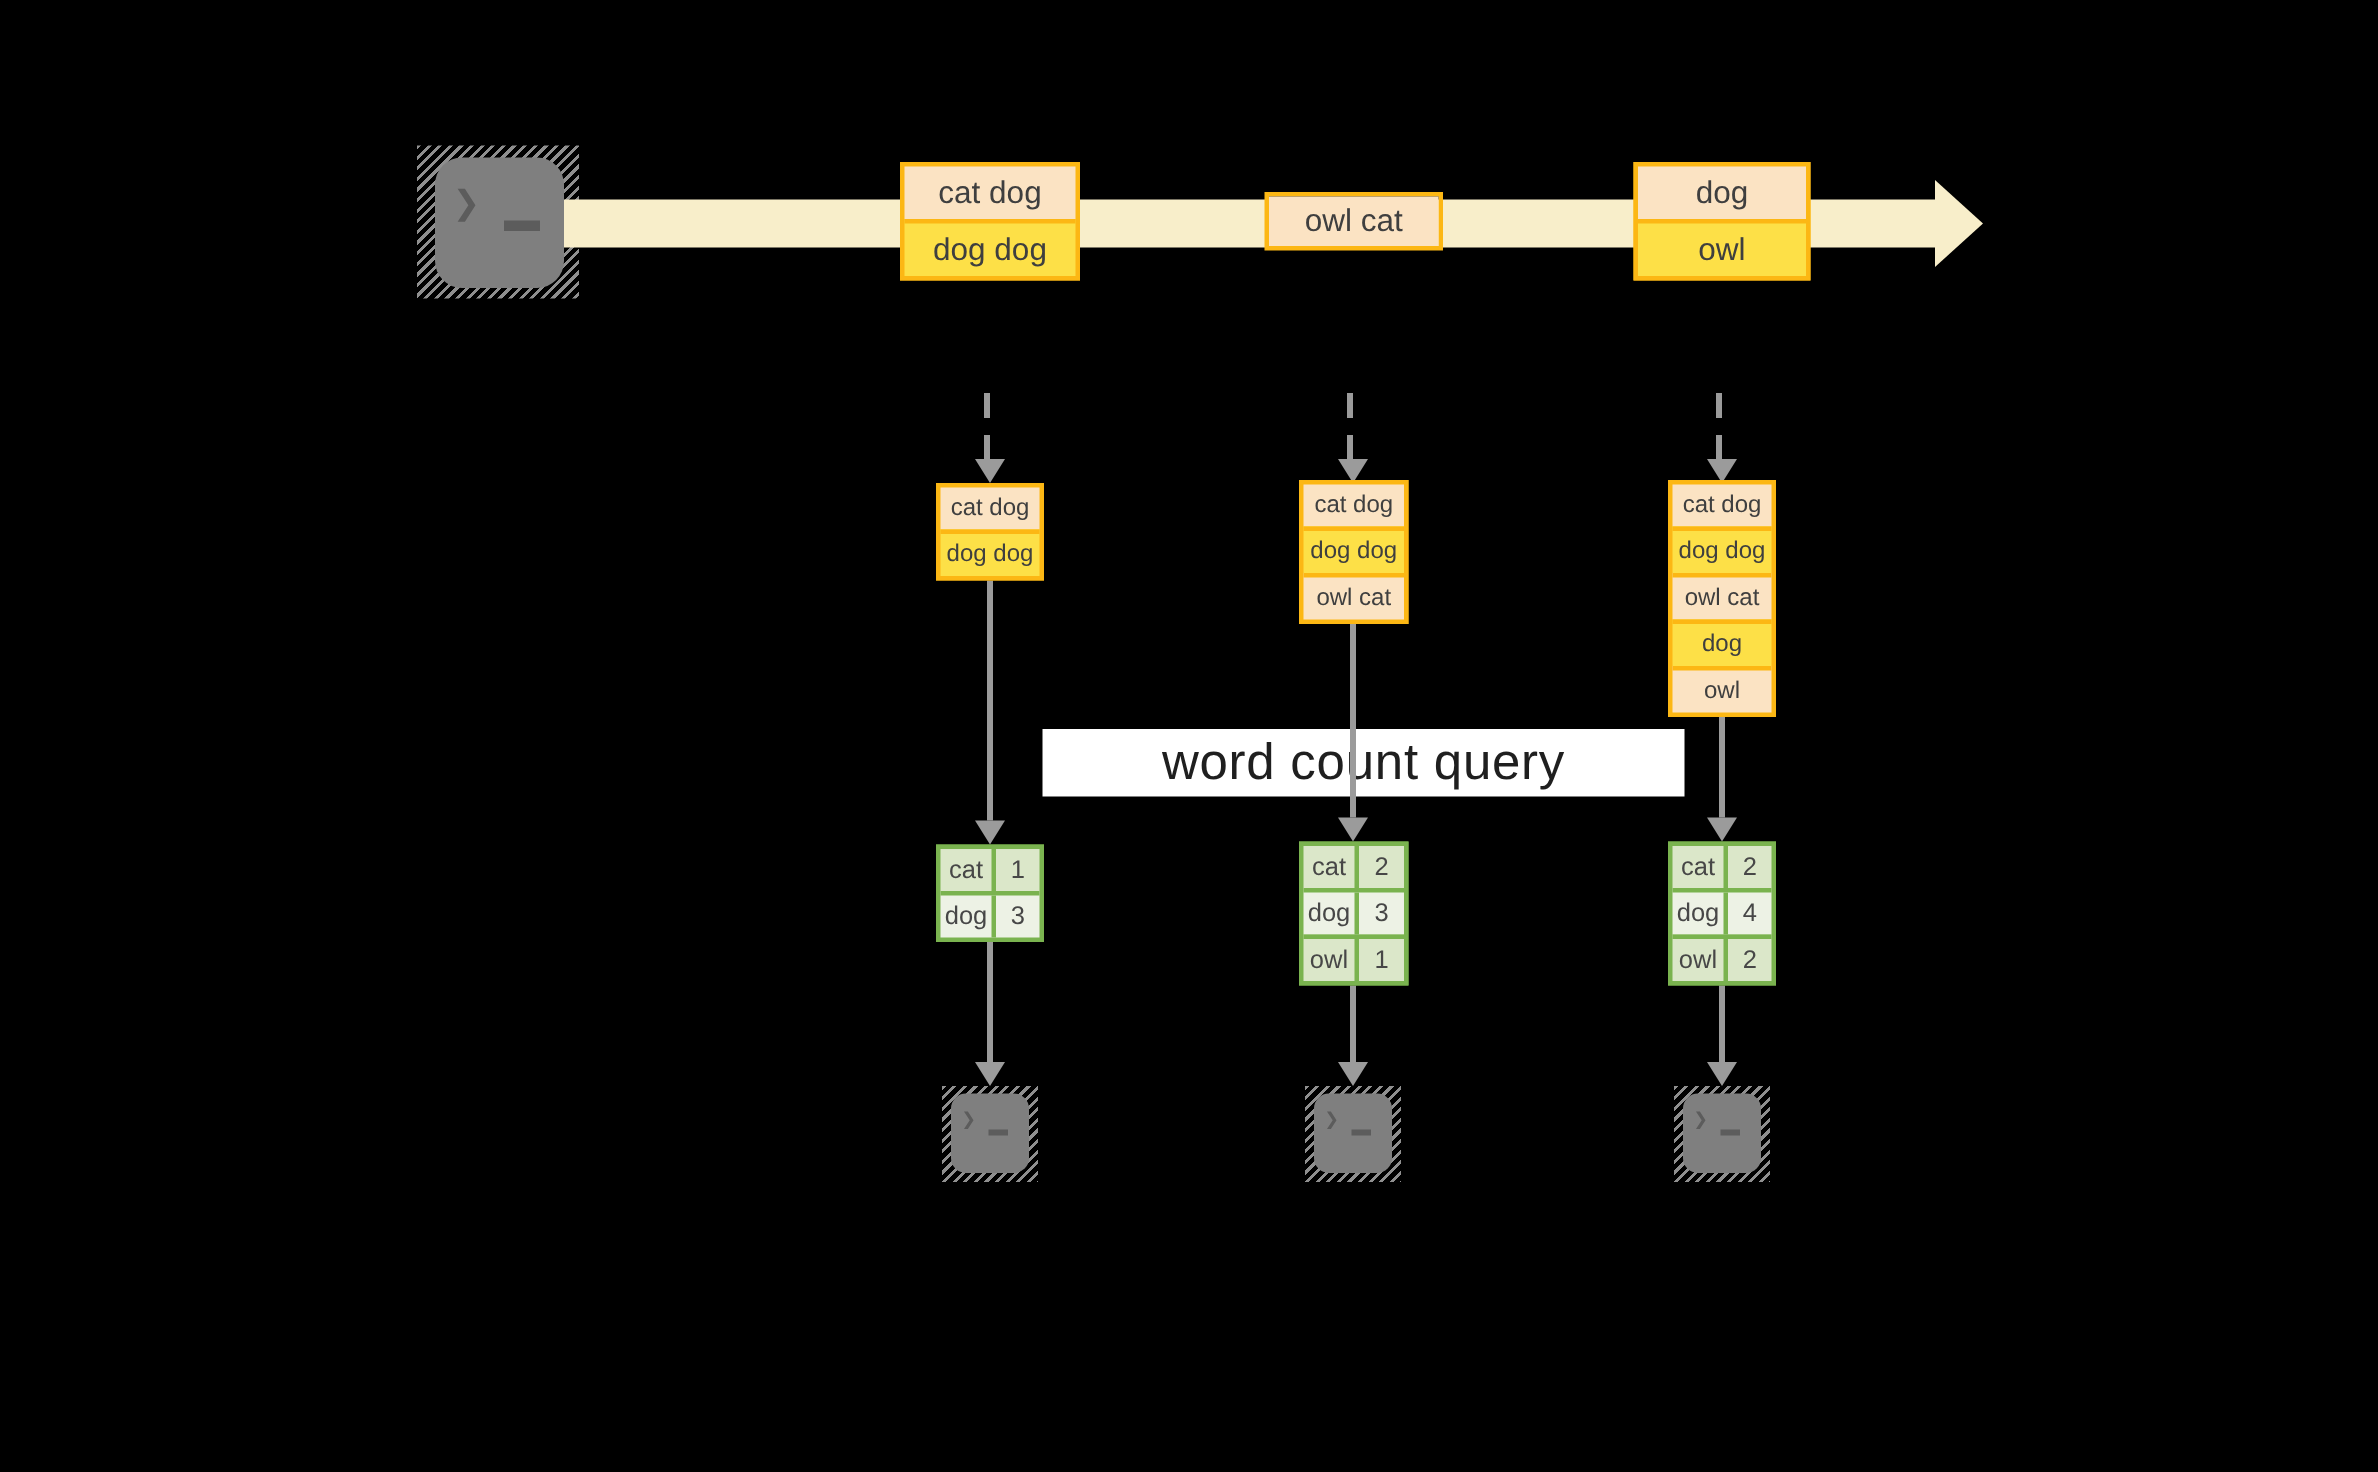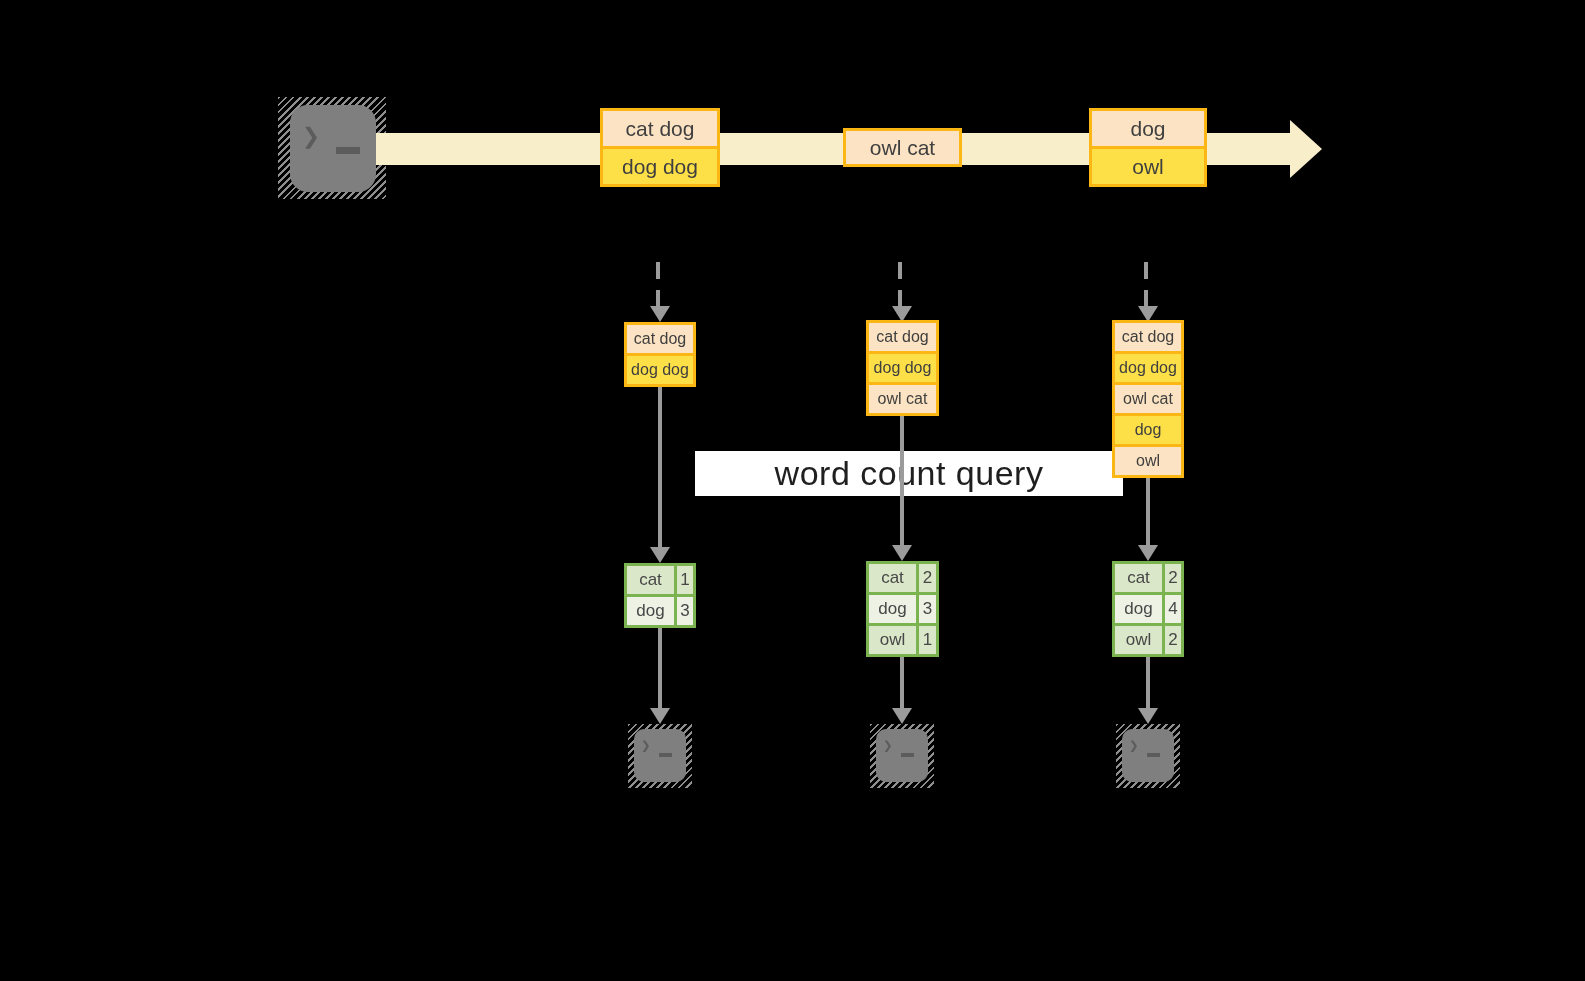--- a/index.html
+++ b/index.html
@@ -35,21 +35,21 @@
              border-top:16px solid #9b9b9b;z-index:2;}
 
   
   .query-bar{background:#ffffff;z-index:1;display:flex;align-items:center;justify-content:center;}
   .query-text{font-size:34px;color:#1f1f1f;letter-spacing:0.5px;}
 
   
   .wc-table{border:3px solid #7ab34f;z-index:3;background:#7ab34f;}
   .wc-row{display:flex;height:28px;color:#474747;}
   .wc-row + .wc-row{border-top:3px solid #7ab34f;}
-  .wc-word{width:47px;display:flex;align-items:center;justify-content:center;font-size:17px;}
+  .wc-word{width:34px;display:flex;align-items:center;justify-content:center;font-size:17px;}
   .wc-count{flex:1;border-left:3px solid #7ab34f;display:flex;align-items:center;justify-content:center;font-size:17px;}
   .g-dark{background:#dbe7c9;}
   .g-light{background:#edf2e5;}
 </style>
 </head>
 <body>
 
 <div class="canvas">
 
   <div class="abs term-outer" style="left:278px;top:97px;width:108px;height:102px;"></div>
@@ -90,21 +90,21 @@
     <div class="msg-row small fill-dark">owl cat</div>
   </div>
   <div class="abs msg-box" style="left:1112px;top:320px;width:72px;">
     <div class="msg-row small fill-dark">cat dog</div>
     <div class="msg-row small fill-light">dog dog</div>
     <div class="msg-row small fill-dark">owl cat</div>
     <div class="msg-row small fill-light">dog</div>
     <div class="msg-row small fill-dark">owl</div>
   </div>
 
-  <div class="abs query-bar" style="left:695px;top:451px;width:428px;height:45px;">
+  <div class="abs query-bar" style="left:695px;top:486px;width:428px;height:45px;">
     <span class="query-text">word count query</span>
   </div>
 
   <div class="abs vline" style="left:658px;top:387px;height:160px;"></div>
   <div class="abs head-down" style="left:650px;top:547px;"></div>
   <div class="abs vline" style="left:900px;top:416px;height:129px;"></div>
   <div class="abs head-down" style="left:892px;top:545px;"></div>
   <div class="abs vline" style="left:1146px;top:478px;height:67px;"></div>
   <div class="abs head-down" style="left:1138px;top:545px;"></div>
 

